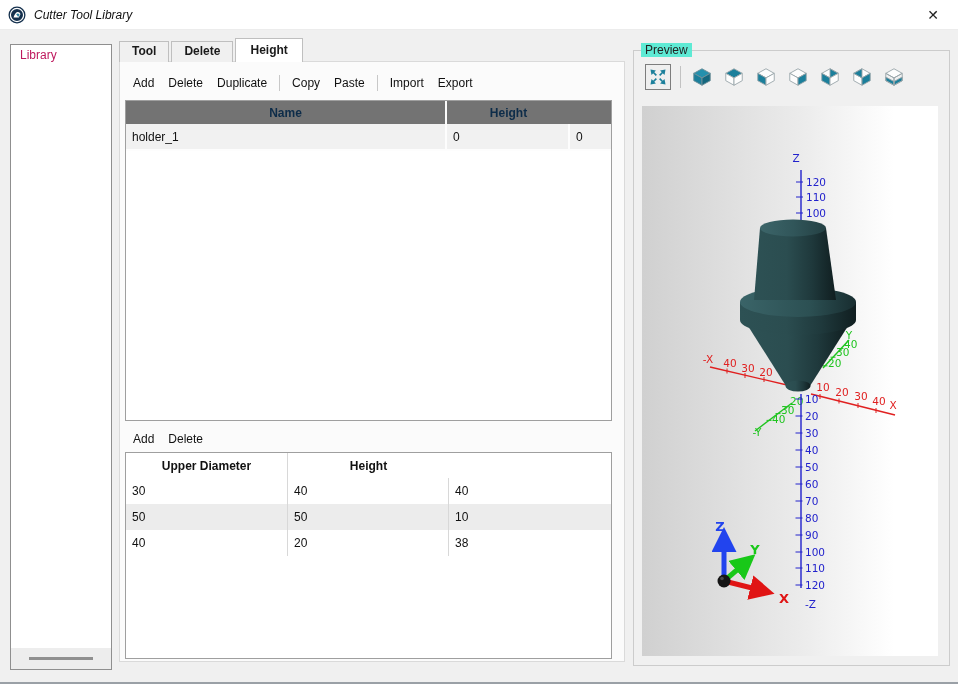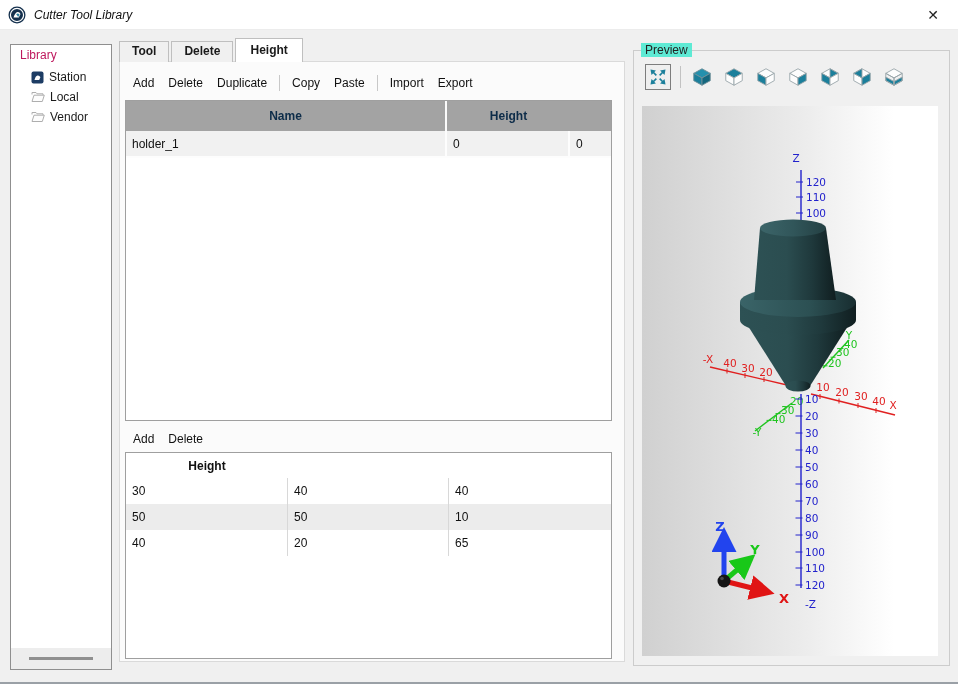--- a/index.html
+++ b/index.html
@@ -42,21 +42,21 @@
         padding:2px 7px;cursor:pointer;}
   .tsep{width:1px;height:16px;background:#c8c8c8;margin:0 5px;}
   
   .dtable{position:absolute;left:5px;width:487px;border:1px solid #9f9f9f;background:#ffffff;
           box-sizing:border-box;overflow:hidden;}
   .holders-table{top:38px;height:321px;}
   .segments-table{top:390px;height:207px;}
   .trow{display:grid;}
   .holders-cols{grid-template-columns:321px 123px 41px;}
   .segments-cols{grid-template-columns:162px 161px 162px;}
-  .hhead{background:#a3a3a3;height:30px;}
+  .hhead{background:#737373;height:23px;}
   .hhead .cell{font-weight:bold;color:#0d2c49;display:flex;align-items:center;justify-content:center;
                border-right:2px solid #fbfbfb;}
   .hhead .cell:last-child{border-right:none;}
   .hrow{background:#f1f1f1;height:25px;border-bottom:2px solid #fdfdfd;}
   .hrow .cell{display:flex;align-items:center;padding-left:6px;border-right:2px solid #fdfdfd;color:#111;}
   .hrow .cell:last-child{border-right:none;}
   .shead{background:#ffffff;height:25px;}
   .shead .cell{font-weight:bold;color:#111;display:flex;align-items:center;justify-content:center;
                border-right:1px solid #d8d8d8;}
   .shead .cell:last-child{border-right:none;}
@@ -87,43 +87,20 @@
       <circle cx="9" cy="9" r="6.6" fill="none" stroke="#ffffff" stroke-width="1.2"></circle>
       <path d="M5.5 11.5 Q7 6.5 9.5 6 Q11.5 5.7 12.5 8 L10.8 11.5 Z" fill="#ffffff"></path>
       <path d="M8.2 8.2 Q9.6 6.8 11.6 8.4 L10.2 11 Z" fill="#2a7f9e"></path>
     </svg>
     <span class="title">Cutter Tool Library</span>
     <div class="close-btn">✕</div>
   </div>
 
   <div class="sidebar groupbox" style="background:#fff;">
     <div class="lib-label">Library</div>
-    <div class="tree">
-      <div class="tree-item">
-        <svg width="13" height="13" viewBox="0 0 13 13">
-          <rect x="0.5" y="0.5" width="12" height="12" rx="2" fill="#1d3c64"></rect>
-          <path d="M3.5 9 Q4.5 5 6.5 4.6 Q8.4 4.3 9.4 6.2 L8.2 9 Z" fill="#ffffff"></path>
-        </svg>
-        <span>Station</span>
-      </div>
-      <div class="tree-item">
-        <svg width="14" height="12" viewBox="0 0 14 12">
-          <path d="M1 3.5 L1 1.5 L5 1.5 L6 2.8 L12 2.8 L12 4.2" fill="#fdfdfd" stroke="#aeaeae" stroke-width="1"></path>
-          <path d="M1 10.5 L3 4.2 L13.3 4.2 L11.3 10.5 Z" fill="#fdfdfd" stroke="#aeaeae" stroke-width="1"></path>
-        </svg>
-        <span>Local</span>
-      </div>
-      <div class="tree-item">
-        <svg width="14" height="12" viewBox="0 0 14 12">
-          <path d="M1 3.5 L1 1.5 L5 1.5 L6 2.8 L12 2.8 L12 4.2" fill="#fdfdfd" stroke="#aeaeae" stroke-width="1"></path>
-          <path d="M1 10.5 L3 4.2 L13.3 4.2 L11.3 10.5 Z" fill="#fdfdfd" stroke="#aeaeae" stroke-width="1"></path>
-        </svg>
-        <span>Vendor</span>
-      </div>
-    </div>
     <div class="sidebar-footer">
       <div class="grip"></div>
     </div>
   </div>
 
   <div class="tabs">
     <div class="tab">Tool</div>
     <div class="tab">Delete</div>
     <div class="tab active">Height</div>
   </div>
@@ -154,36 +131,37 @@
       </div>
     </div>
 
     <div class="toolbar toolbar2">
       <button class="tbtn">Add</button>
       <button class="tbtn">Delete</button>
     </div>
 
     <div class="dtable segments-table">
       <div class="trow shead segments-cols">
+        <div class="cell">Upper Diameter</div>
         <div class="cell">Height</div>
       </div>
       <div class="trow srow segments-cols">
         <div class="cell">30</div>
         <div class="cell">40</div>
         <div class="cell">40</div>
       </div>
       <div class="trow srow alt segments-cols">
         <div class="cell">50</div>
         <div class="cell">50</div>
         <div class="cell">10</div>
       </div>
       <div class="trow srow segments-cols">
         <div class="cell">40</div>
         <div class="cell">20</div>
-        <div class="cell">65</div>
+        <div class="cell">38</div>
       </div>
     </div>
   </div>
 
   <div class="groupbox preview">
     <div class="group-label">Preview</div>
 
     <div class="view-toolbar">
       <button class="vbtn fit">
         <svg width="20" height="20" viewBox="0 0 24 24">

